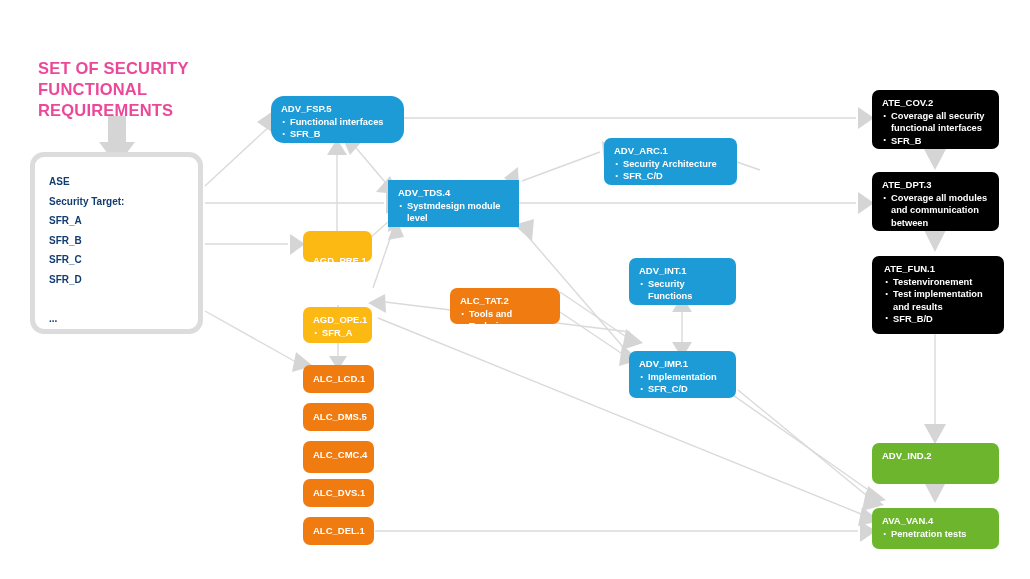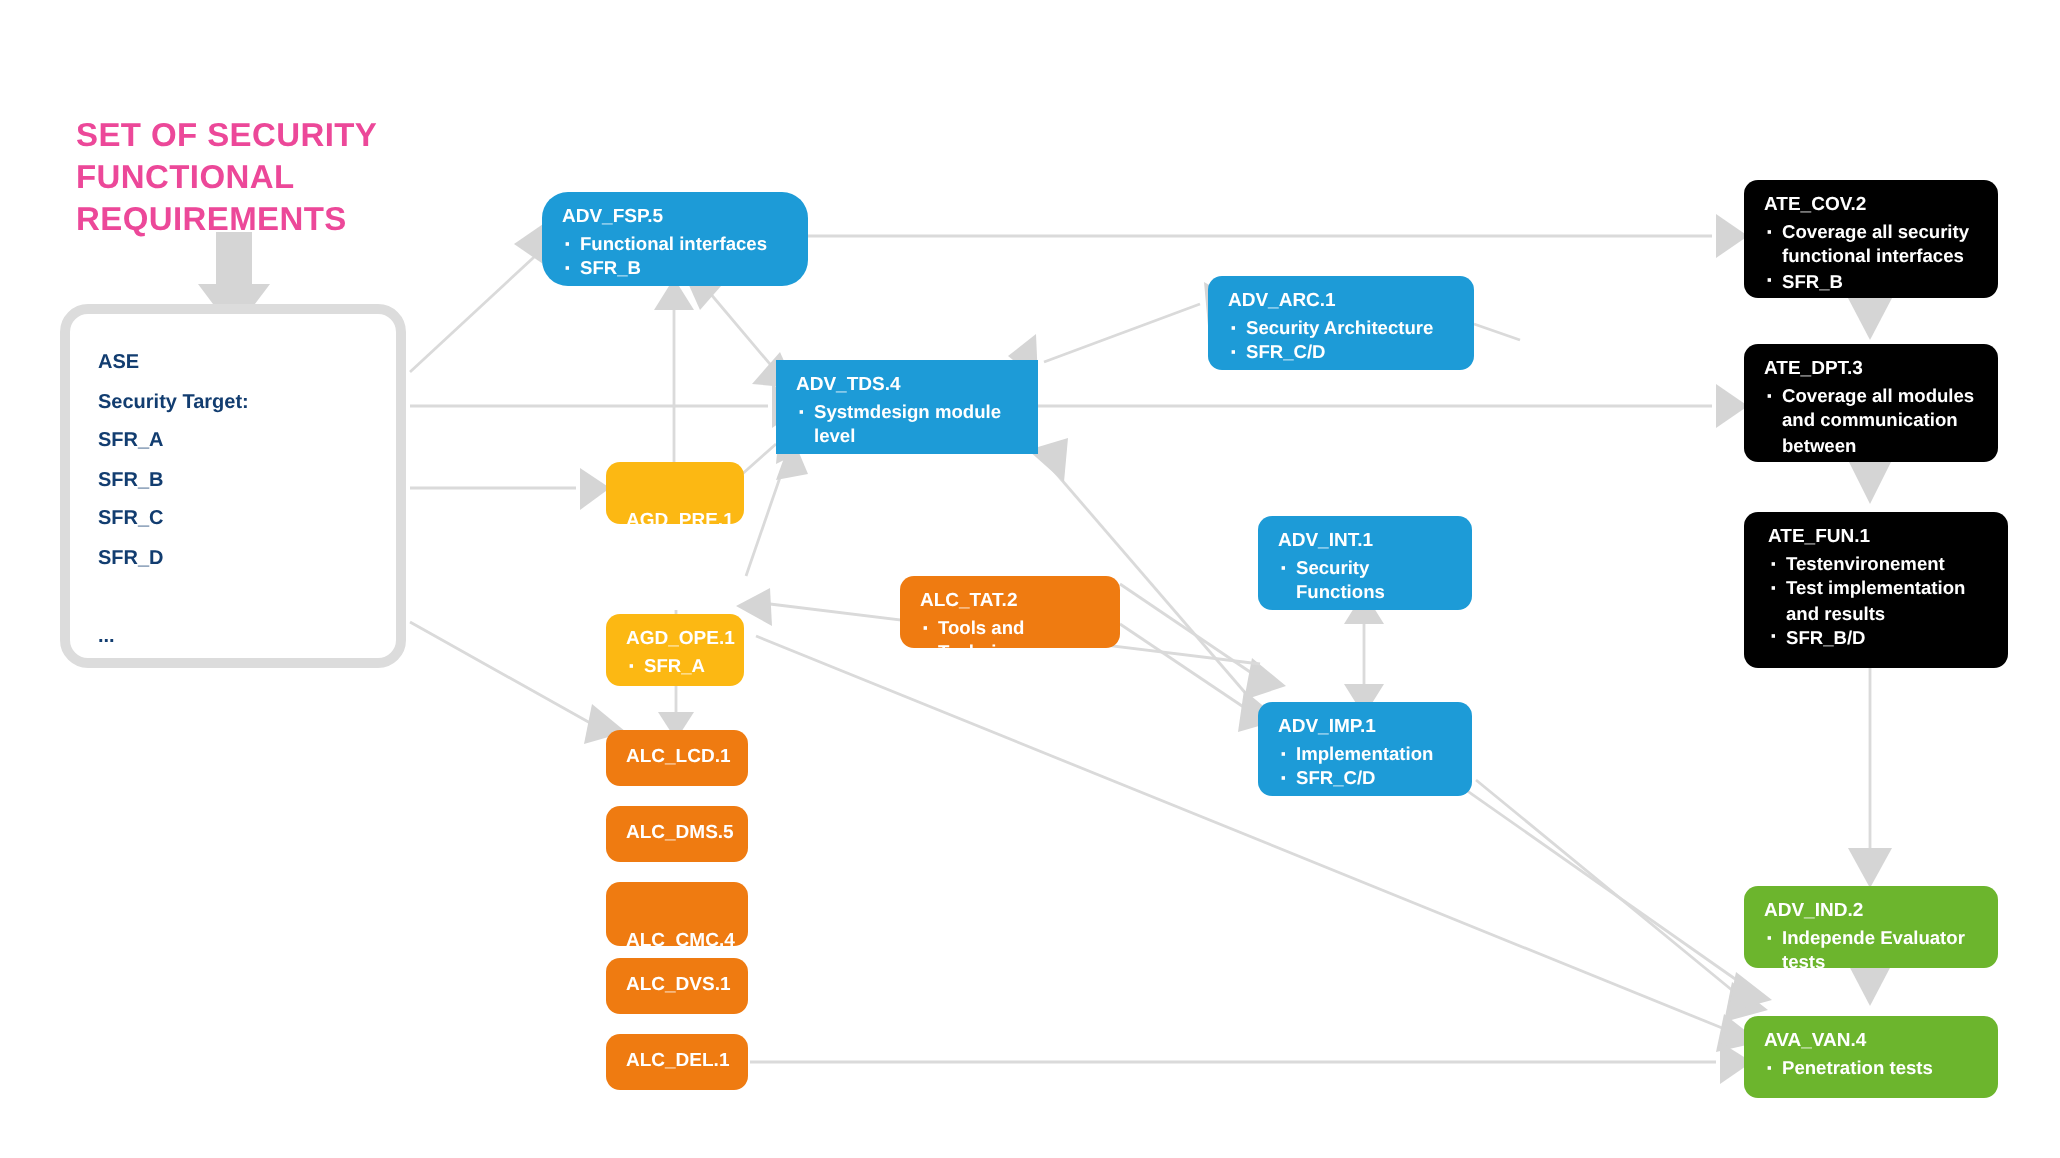--- a/index.html
+++ b/index.html
@@ -261,21 +261,21 @@
       <li>Tools and Technics</li>
     </ul>
   </div>
 
   <div class="node orange" style="left:303px;top:365px;width:71px;height:28px;padding-top:8px;">
     <span class="code">ALC_LCD.1</span>
   </div>
   <div class="node orange" style="left:303px;top:403px;width:71px;height:28px;padding-top:8px;">
     <span class="code">ALC_DMS.5</span>
   </div>
-  <div class="node orange" style="left:303px;top:441px;width:71px;height:32px;padding-top:24px;">
+  <div class="node orange" style="left:303px;top:441px;width:71px;height:32px;padding-top:8px;">
     <span class="code">ALC_CMC.4</span>
   </div>
   <div class="node orange" style="left:303px;top:479px;width:71px;height:28px;padding-top:8px;">
     <span class="code">ALC_DVS.1</span>
   </div>
   <div class="node orange" style="left:303px;top:517px;width:71px;height:28px;padding-top:8px;">
     <span class="code">ALC_DEL.1</span>
   </div>
 
   <div class="node dgreen" style="left:872px;top:90px;width:127px;height:59px;">
@@ -298,23 +298,20 @@
     <span class="code">ATE_FUN.1</span>
     <ul>
       <li>Testenvironement</li>
       <li>Test implementation and results</li>
       <li>SFR_B/D</li>
     </ul>
   </div>
 
   <div class="node lgreen" style="left:872px;top:443px;width:127px;height:41px;">
     <span class="code">ADV_IND.2</span>
-    <ul>
-      <li>Independe Evaluator tests</li>
-    </ul>
   </div>
 
   <div class="node lgreen" style="left:872px;top:508px;width:127px;height:41px;">
     <span class="code">AVA_VAN.4</span>
     <ul>
       <li>Penetration tests</li>
     </ul>
   </div>
 
 </div>

